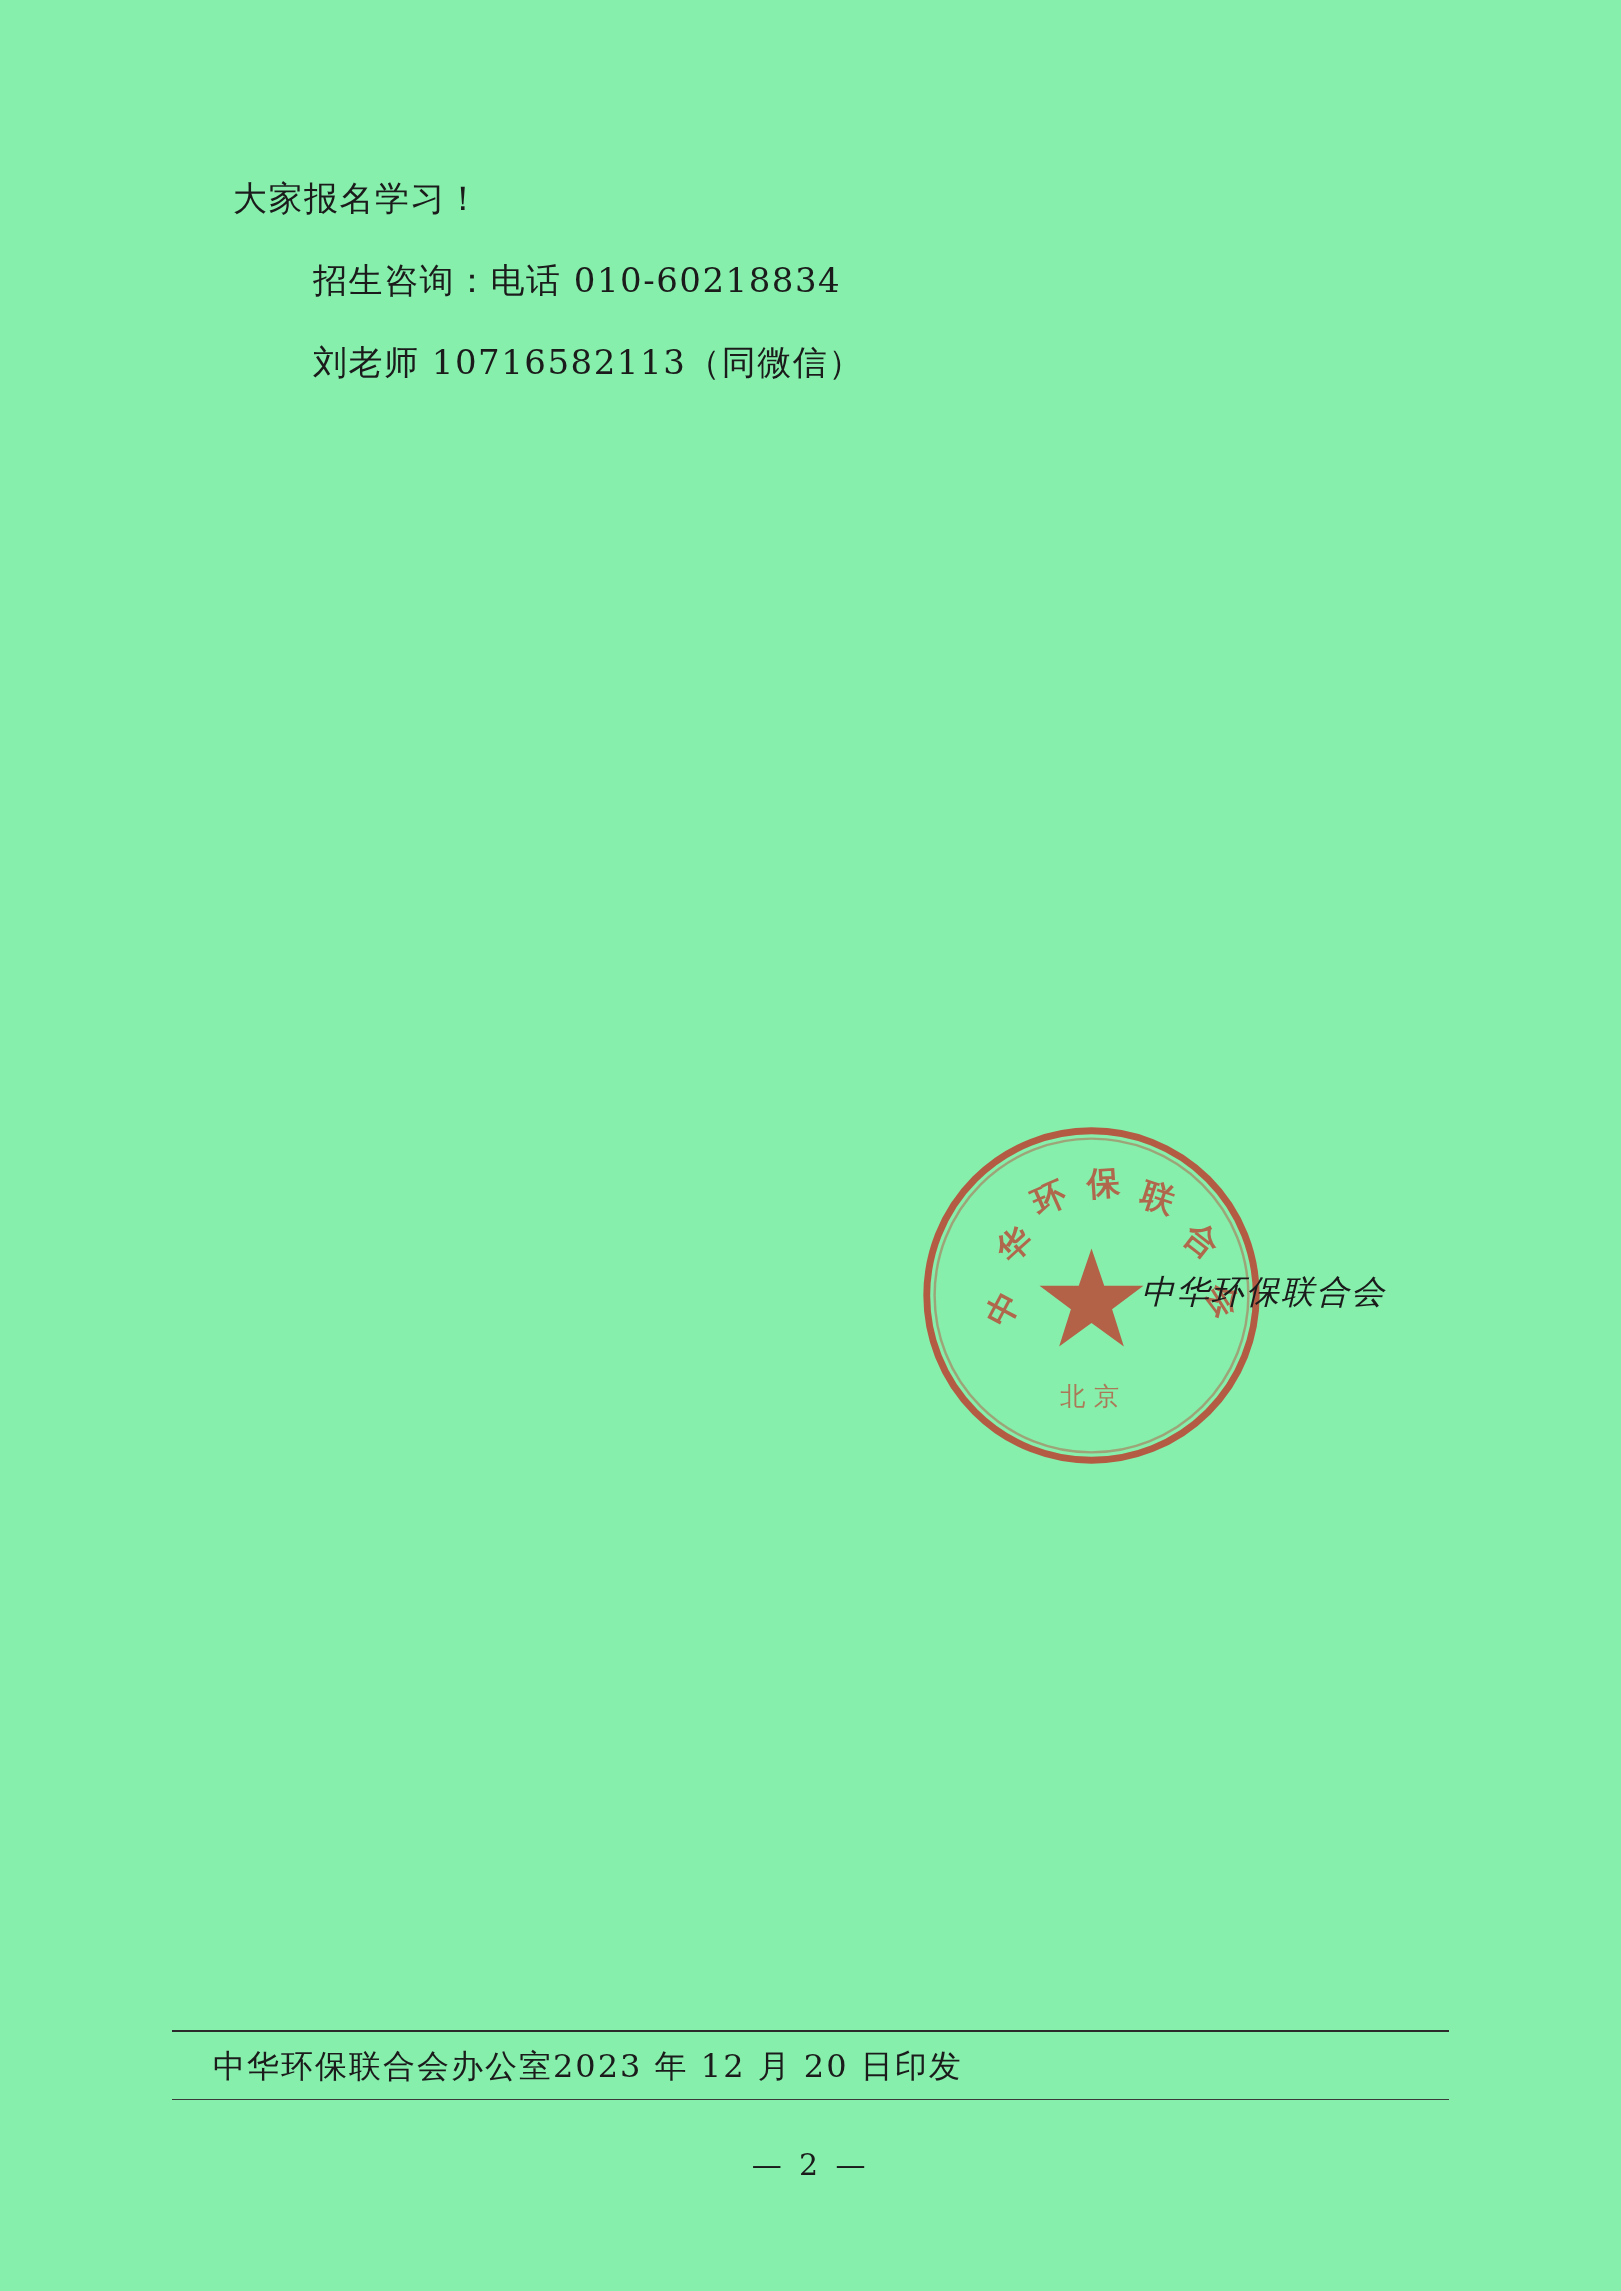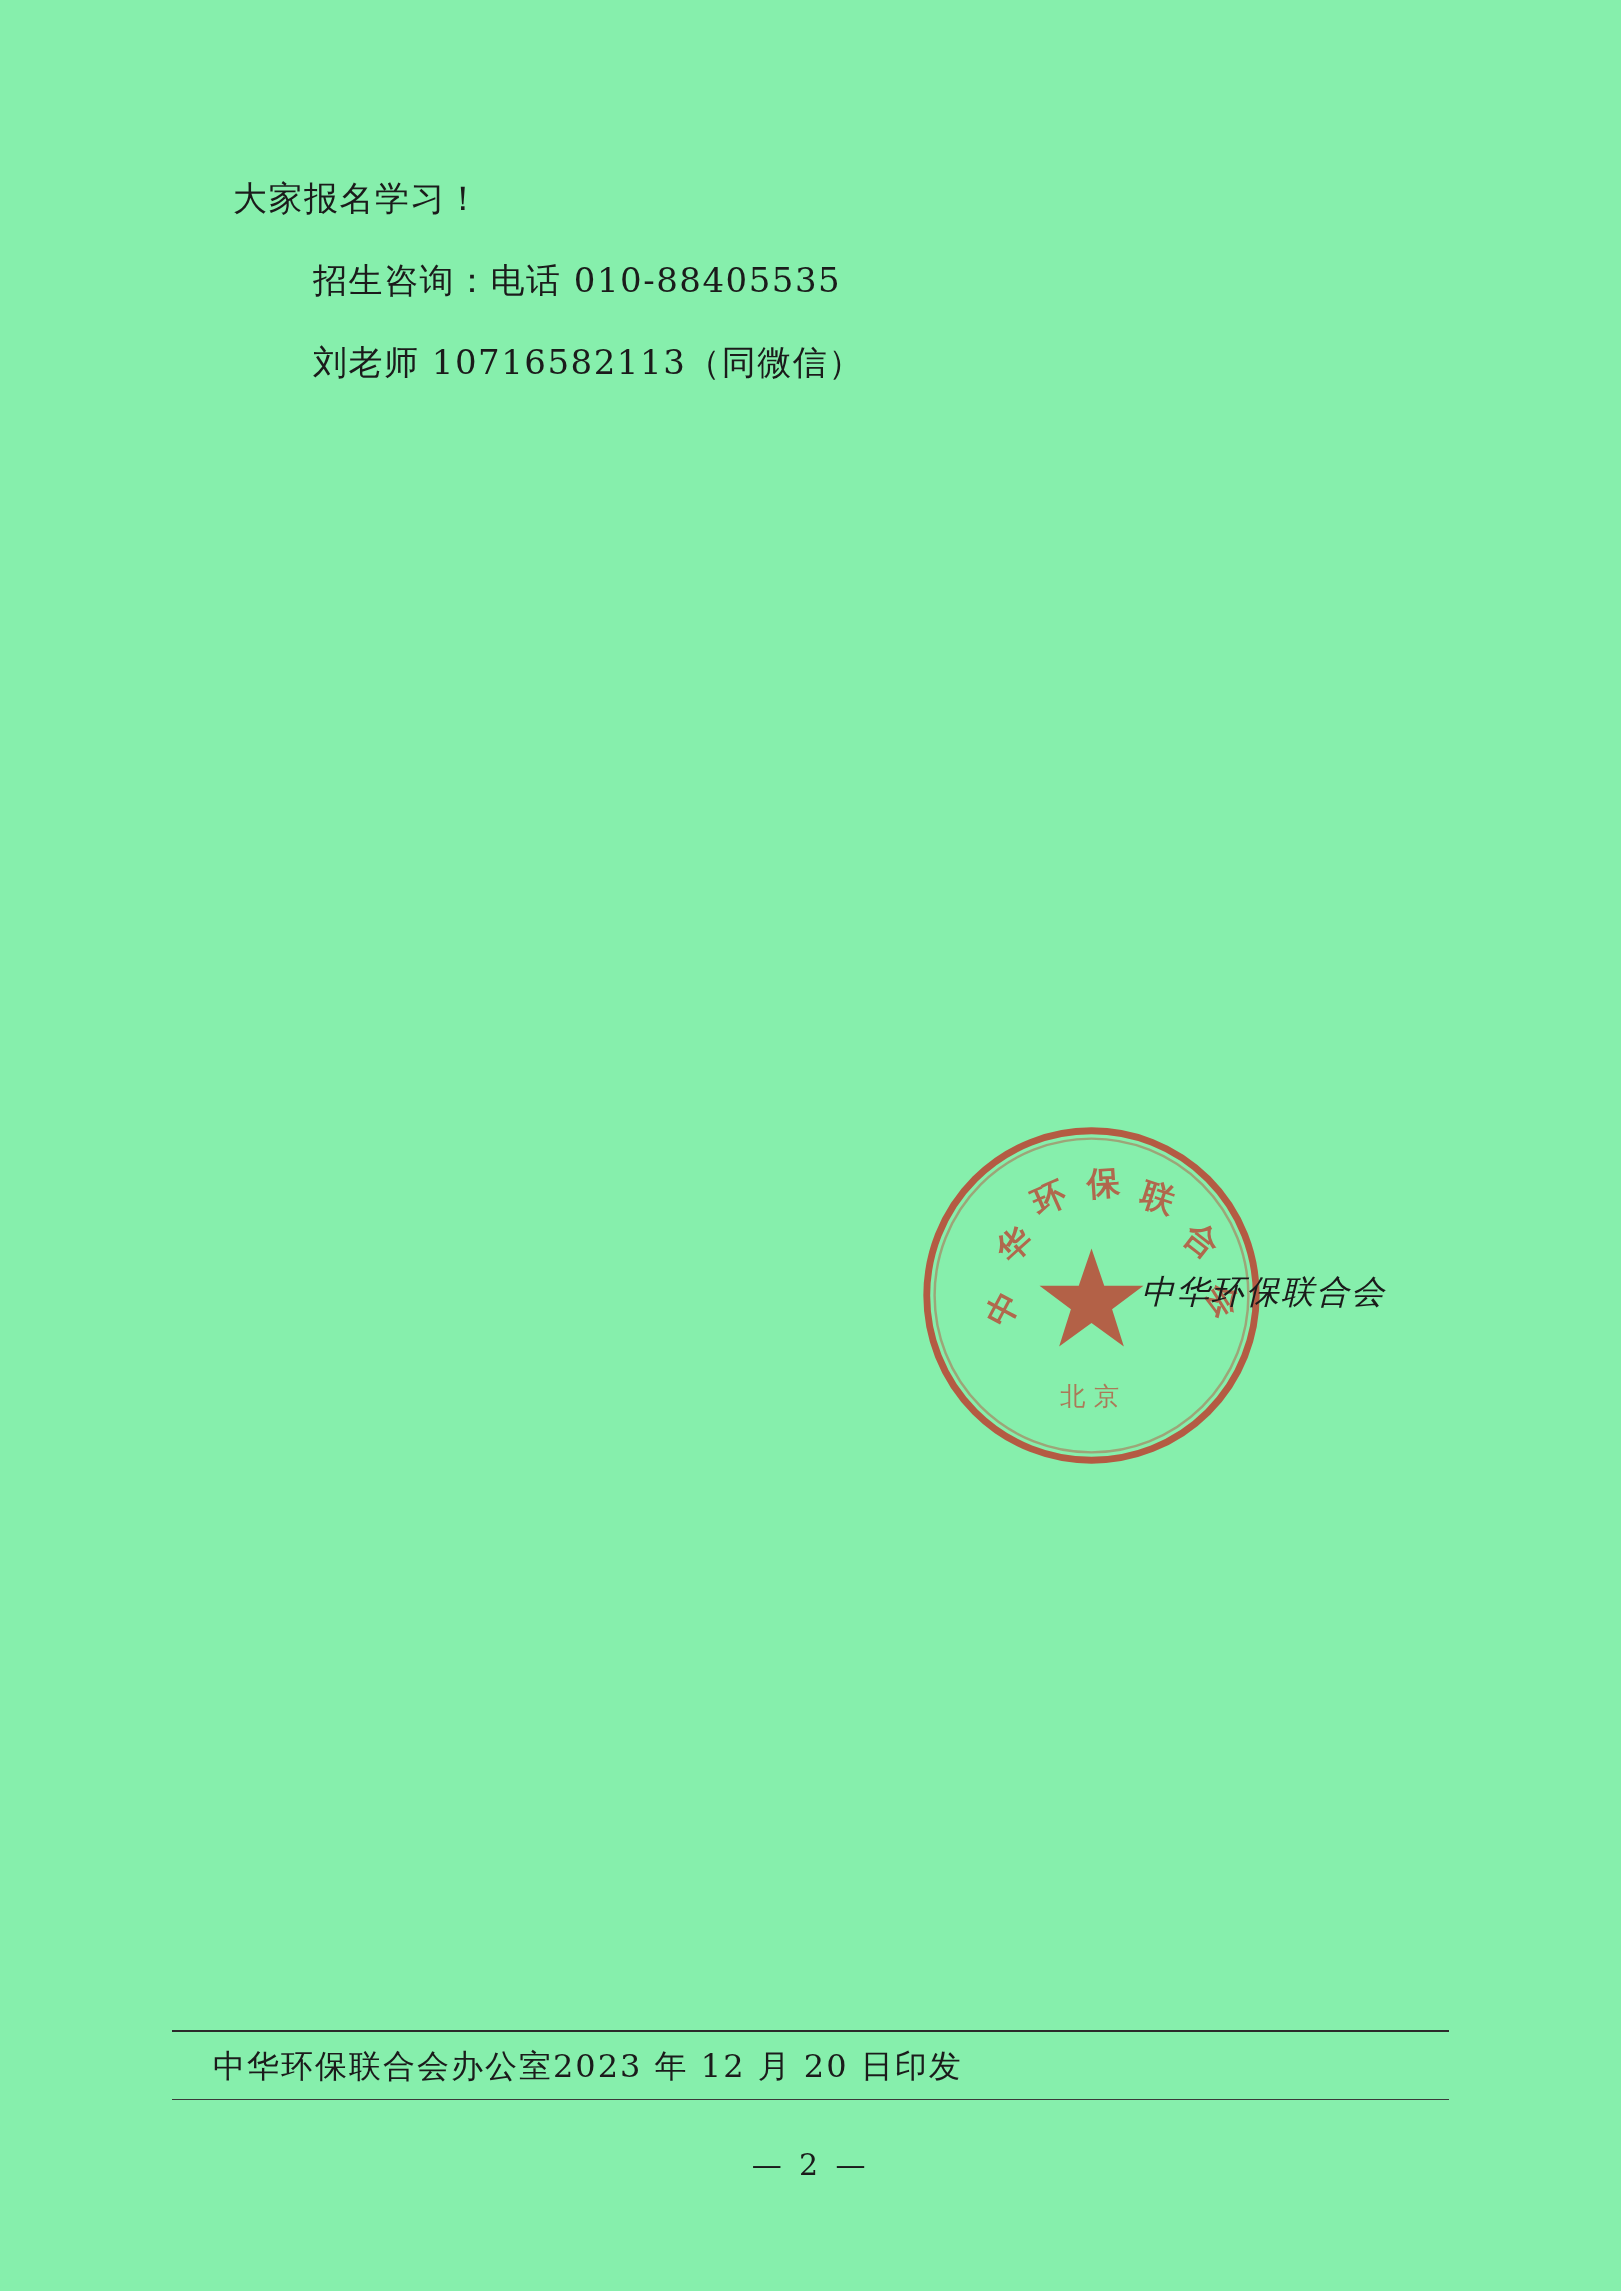--- a/index.html
+++ b/index.html
@@ -114,21 +114,21 @@
     white-space: pre;
   }
 </style>
 </head>
 <body>
 
 <div class="page">
 
   <div class="doc-body">
     <div class="line">大家报名学习！</div>
-    <div class="line indent">招生咨询：电话 010-88405535</div>
+    <div class="line indent">招生咨询：电话 010-60218834</div>
     <div class="line indent">刘老师 10716582113（同微信）</div>
     <div class="spacer"></div>
   </div>
 
   <div class="seal">
     <svg width="353" height="353" viewBox="0 0 360 360" xmlns="http://www.w3.org/2000/svg">
       <g fill="none" stroke="#c0392b" stroke-width="7" opacity="0.88">
         <circle cx="180" cy="180" r="168"></circle>
         <circle cx="180" cy="180" r="160" stroke-width="2.5" opacity="0.5"></circle>
       </g>

